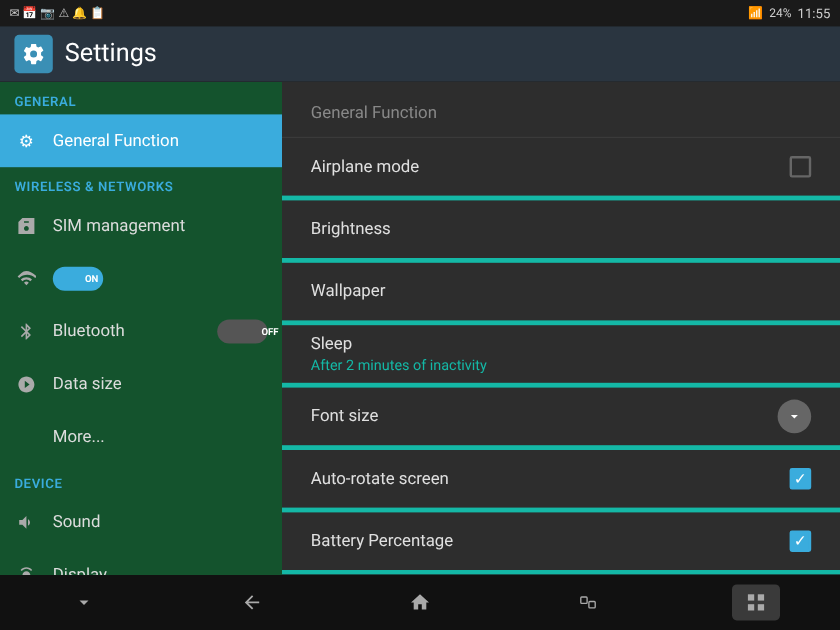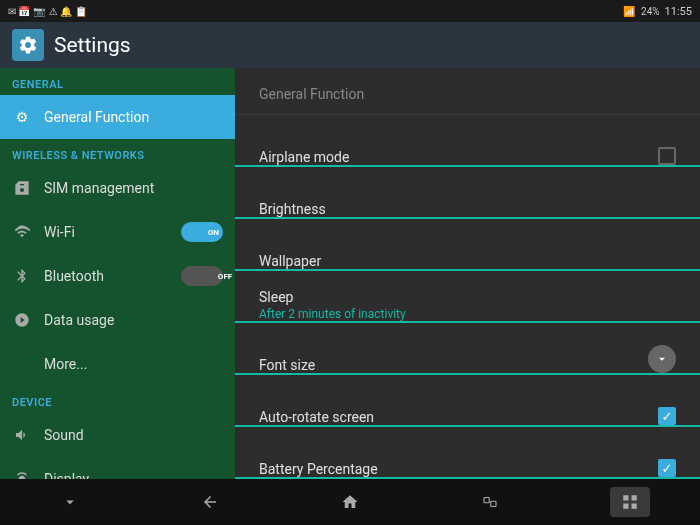--- a/index.html
+++ b/index.html
@@ -154,24 +154,24 @@
       color: #888;
       font-size: 14px;
       padding: 18px 24px 12px 24px;
       border-bottom: 1px solid #3a3a3a;
     }
     .settings-list {
       flex: 1;
     }
     .setting-row {
       display: flex;
-      align-items: flex-end;
+      align-items: center;
       padding: 0 24px;
       min-height: 52px;
-      border-bottom: 2px solid #14b8a6;
+      border-bottom: 4px solid #14b8a6;
       cursor: pointer;
     }
     .setting-row-content {
       flex: 1;
     }
     .setting-name {
       color: #e0e0e0;
       font-size: 14px;
       font-weight: 400;
     }
@@ -278,21 +278,20 @@
           </svg>
       </div>
       <span class="sidebar-item-label">SIM management</span>
     </div>
     <div class="sidebar-item">
       <div class="sidebar-item-icon">
         <svg width="16" height="16" viewBox="0 0 24 24" fill="#aaa">
             <path d="M1 9l2 2c5.52-5.52 14.48-5.52 20 0l2-2C19 3.25 12.75 1 8.5 3c-.97.5-1.9 1.13-2.74 1.88L1 9zm8 8l3 3 3-3a4.237 4.237 0 0 0-6 0zm-4-4l2 2a7.074 7.074 0 0 1 10 0l2-2C15.14 9.14 8.87 9.14 5 13z"></path>
           </svg>
       </div>
-      <span class="sidebar-item-label">Wi-Fi</span>
       <div class="toggle-container">
         <div class="toggle on">
           <span class="toggle-text">ON</span>
         </div>
       </div>
     </div>
     <div class="sidebar-item">
       <div class="sidebar-item-icon">
         <svg width="16" height="16" viewBox="0 0 24 24" fill="#aaa">
             <path d="M17.71 7.71L12 2h-1v7.59L6.41 5 5 6.41 10.59 12 5 17.59 6.41 19 11 14.41V22h1l5.71-5.71-4.3-4.29 4.3-4.29zM13 5.83l1.88 1.88L13 9.59V5.83zm1.88 10.46L13 18.17v-3.76l1.88 1.88z"></path>
@@ -304,21 +303,21 @@
           <span class="toggle-text">OFF</span>
         </div>
       </div>
     </div>
     <div class="sidebar-item">
       <div class="sidebar-item-icon">
         <svg width="16" height="16" viewBox="0 0 24 24" fill="#aaa">
             <path d="M12 2C6.48 2 2 6.48 2 12s4.48 10 10 10 10-4.48 10-10S17.52 2 12 2zm-2 14.5v-9l6 4.5-6 4.5z"></path>
           </svg>
       </div>
-      <span class="sidebar-item-label">Data usage</span>
+      <span class="sidebar-item-label">Data size</span>
     </div>
     <div class="sidebar-item">
       <div class="sidebar-item-icon"></div>
       <span class="sidebar-item-label">More...</span>
     </div>
 
     <div class="sidebar-section-label">DEVICE</div>
     <div class="sidebar-item">
       <div class="sidebar-item-icon">
         <svg width="16" height="16" viewBox="0 0 24 24" fill="#aaa">

